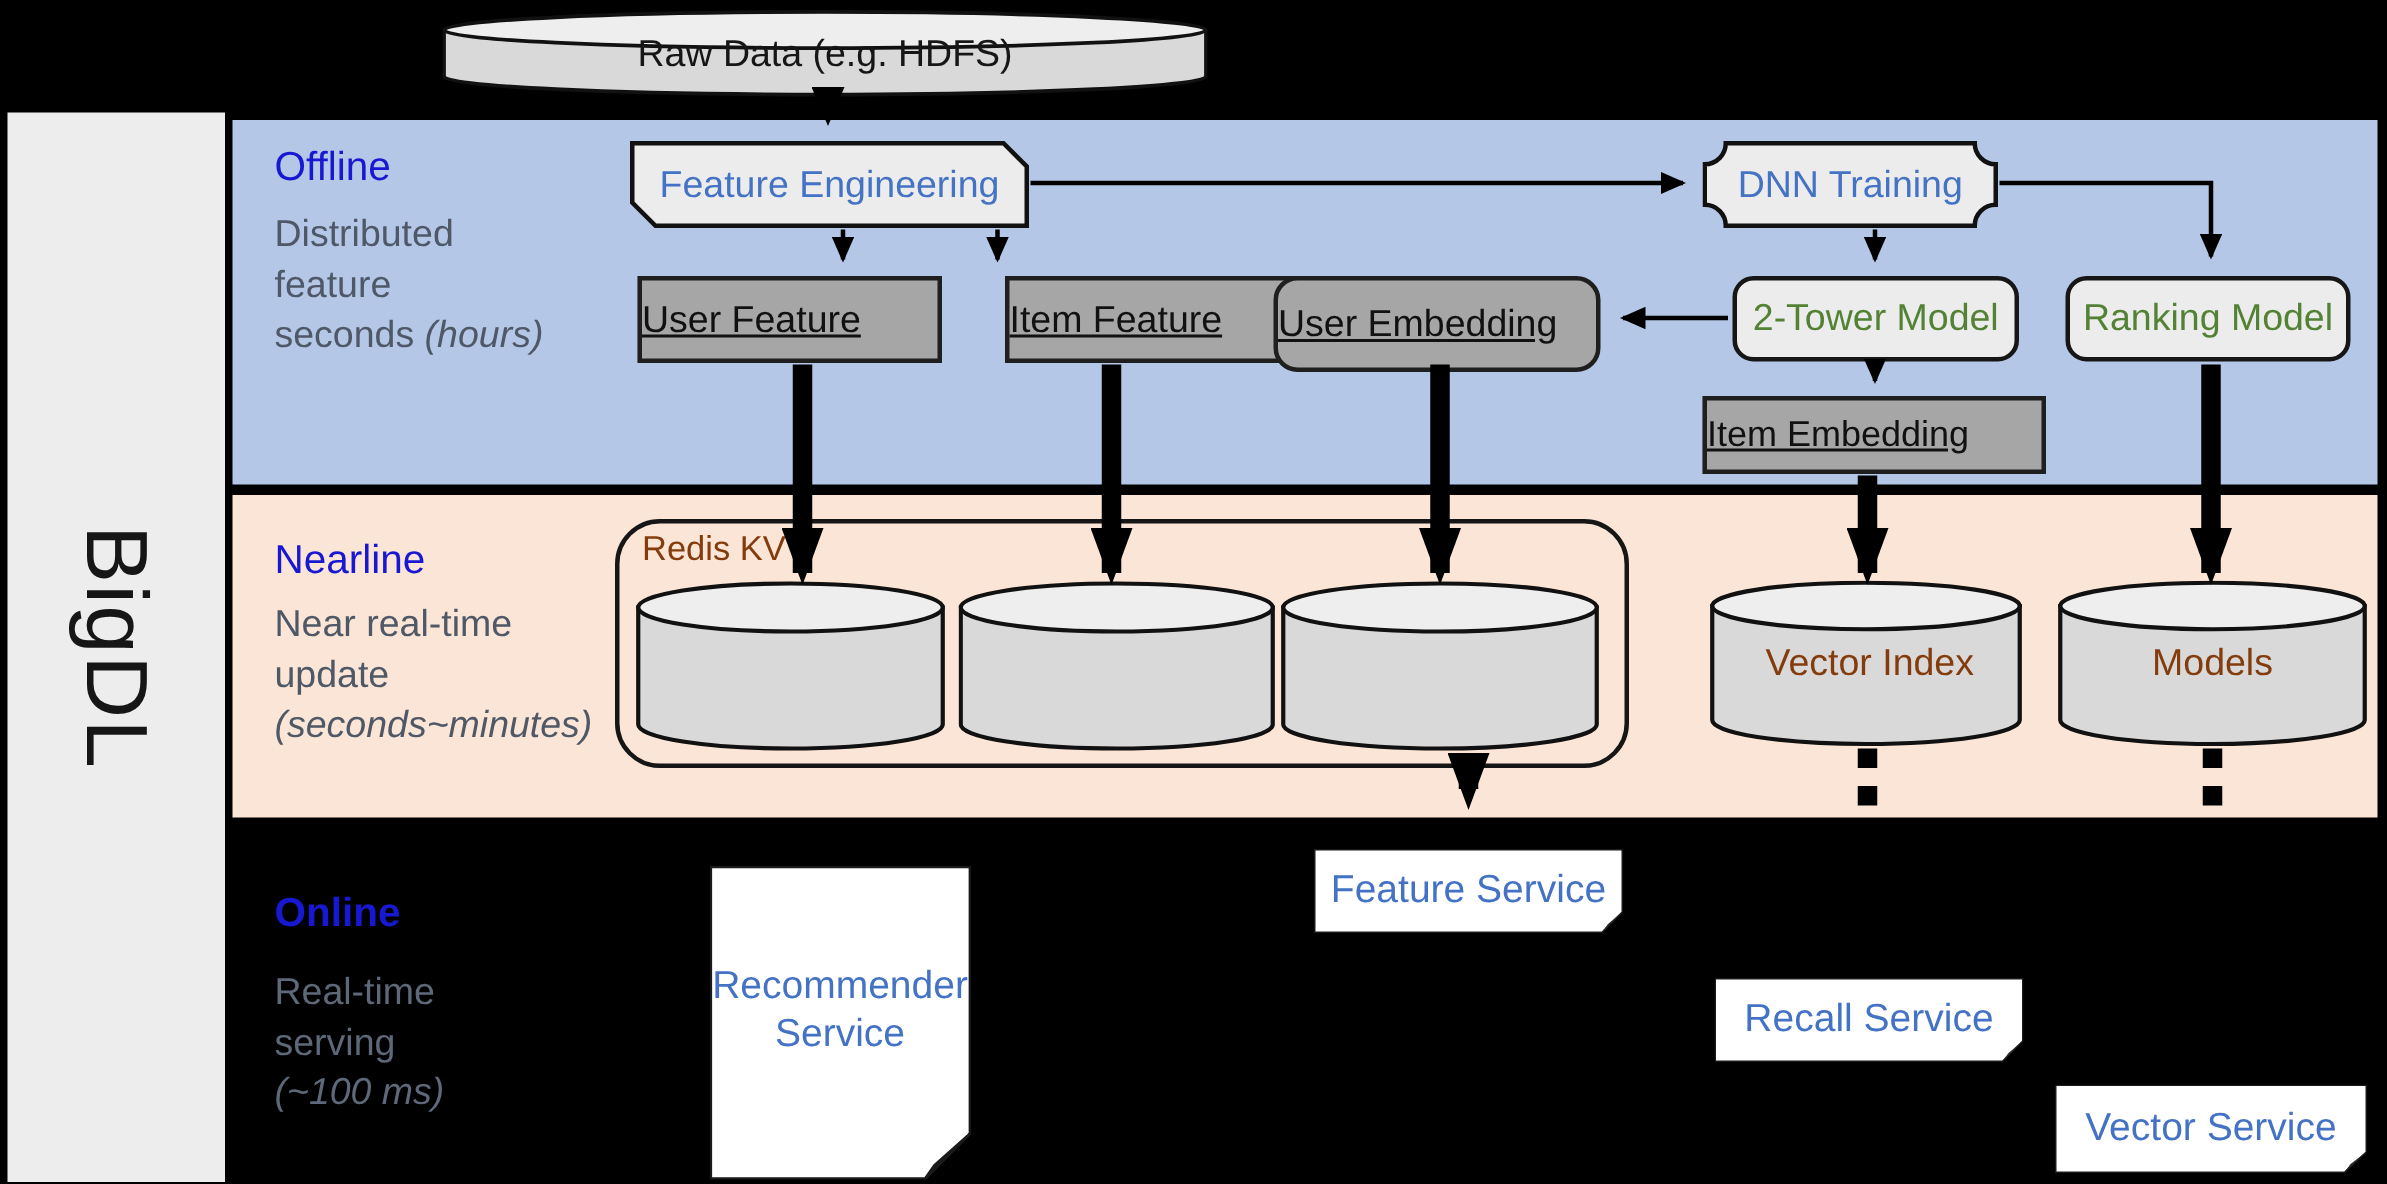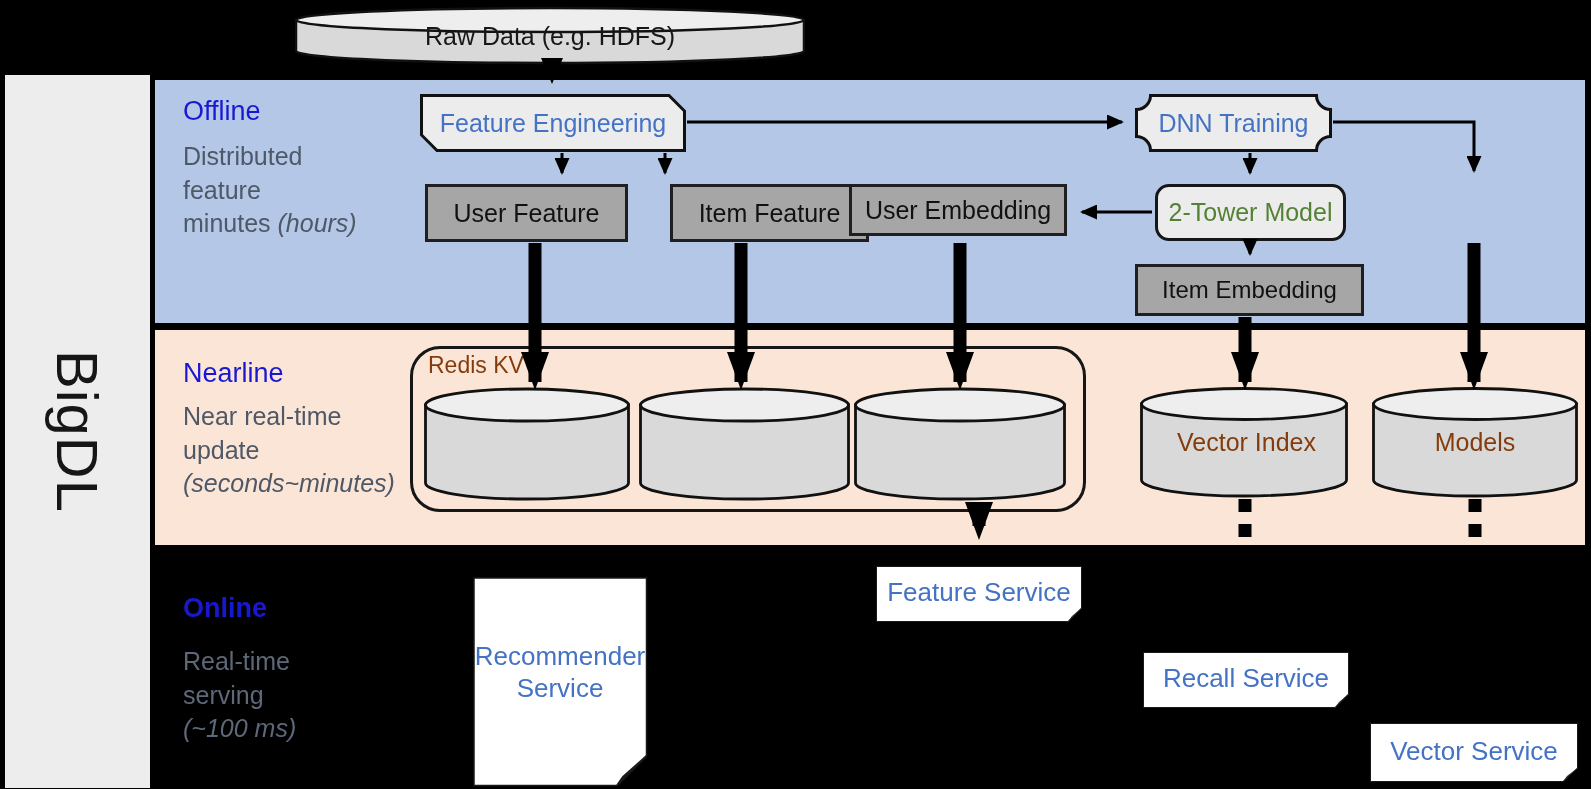--- a/index.html
+++ b/index.html
@@ -36,21 +36,21 @@
   .stage-sub em{font-style:italic;}
   .online .stage-label{font-weight:700;}
   .online-sub{color:#5d6878;}
 
   .shape{position:absolute;}
   .shape svg{display:block;}
   .nodelabel{position:absolute;display:flex;align-items:center;justify-content:center;
     text-align:center;pointer-events:none;}
 
   .graybox{position:absolute;background:var(--node-dark);border:3px solid #1f1f1f;
-    display:flex;align-items:center;justify-content:center;font-size:25px;color:var(--ink);}
+    display:flex;align-items:center;font-size:25px;color:var(--ink);text-decoration:underline;}
   .roundbox{position:absolute;background:var(--node-light);border:3px solid #161616;border-radius:14px;
     display:flex;align-items:center;justify-content:center;font-size:25px;color:var(--text-green);}
 
   .blue-text{color:var(--text-blue);border-radius:11px;}
 
   .redis-group{position:absolute;left:410px;top:346px;width:676px;height:166px;
     border:3px solid #161616;border-radius:30px;background:transparent;}
   .redis-label{position:absolute;left:428px;top:352px;font-size:23px;color:var(--text-brown);}
 
   .cyl-label{position:absolute;font-size:25px;color:var(--text-brown);text-align:center;}
@@ -77,21 +77,21 @@
       <path d="M1,14 L1,45 A254,12 0 0 0 509,45 L509,14 Z" fill="var(--cylinder-body)" stroke="#111" stroke-width="2.5"></path>
       <ellipse cx="255" cy="14" rx="254" ry="12" fill="var(--cylinder-top)" stroke="#111" stroke-width="2.5"></ellipse>
     </svg>
   </div>
   <div class="nodelabel" style="left:295px;top:14px;width:510px;height:44px;font-size:25px;color:#161616;">Raw Data (e.g. HDFS)</div>
 
   <div class="stage-label" style="left:183px;top:96px;">Offline</div>
   <div class="stage-sub" style="left:183px;top:140px;width:275px;">
     <div><span>Distributed</span></div>
     <div><span>feature</span></div>
-    <div><span>minutes</span> <em>(hours)</em></div>
+    <div><span>seconds</span> <em>(hours)</em></div>
   </div>
 
   <div class="shape" style="left:420px;top:94px;">
     <svg width="266" height="58">
       <path d="M1.5,1.5 L249,1.5 L264.5,17 L264.5,56.5 L17,56.5 L1.5,41 Z" fill="var(--node-light)" stroke="#111" stroke-width="3"></path>
     </svg>
   </div>
   <div class="nodelabel blue-text" style="left:420px;top:94px;width:266px;height:58px;font-size:25px;">Feature Engineering</div>
 
   <div class="shape" style="left:1135px;top:94px;">
@@ -100,29 +100,32 @@
     </svg>
   </div>
   <div class="nodelabel blue-text" style="left:1135px;top:94px;width:197px;height:58px;font-size:25px;">DNN Training</div>
 
   <div class="graybox" style="left:425px;top:184px;width:203px;height:58px;">
     <span>User Feature</span>
   </div>
   <div class="graybox" style="left:670px;top:184px;width:199px;height:58px;">
     <span>Item Feature</span>
   </div>
-  <div class="graybox" style="left:849px;top:184px;width:218px;height:52px;">
+  <div class="graybox" style="left:849px;top:184px;width:218px;height:64px;border-radius:16px;">
     <span>User Embedding</span>
   </div>
   <div class="graybox" style="left:1135px;top:264px;width:229px;height:52px;font-size:24px;">
     <span>Item Embedding</span>
   </div>
 
   <div class="roundbox" style="left:1155px;top:184px;width:191px;height:57px;">
     <span>2-Tower Model</span>
+  </div>
+  <div class="roundbox" style="left:1377px;top:184px;width:190px;height:57px;">
+    <span>Ranking Model</span>
   </div>
 
   <div class="stage-label" style="left:183px;top:358px;">Nearline</div>
   <div class="stage-sub" style="left:183px;top:400px;width:275px;">
     <div><span>Near real-time</span></div>
     <div><span>update</span></div>
     <div><em>(seconds~minutes)</em></div>
   </div>
 
   <div class="redis-group"></div>

